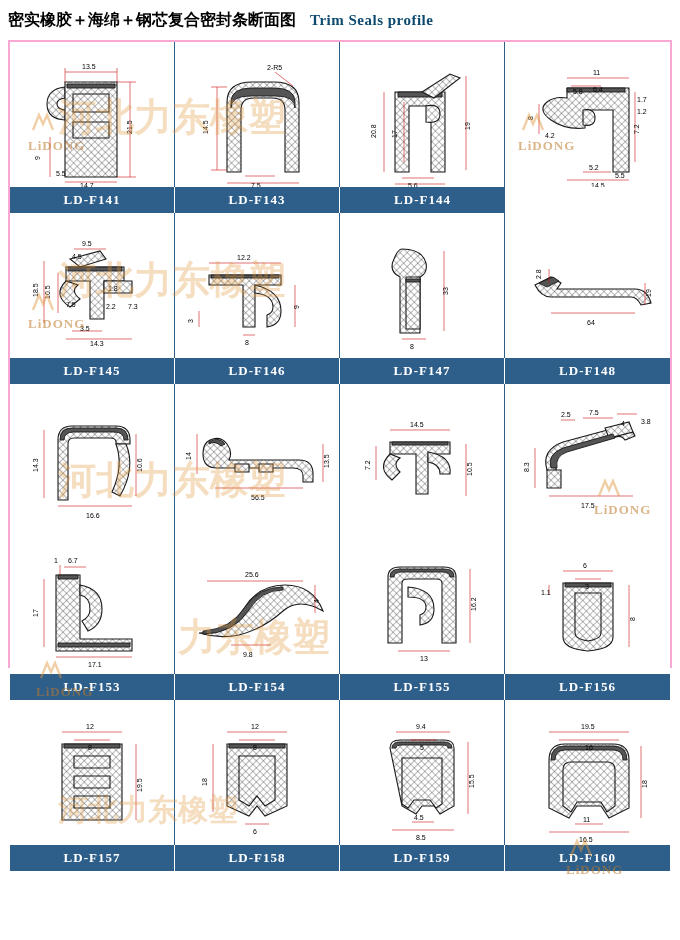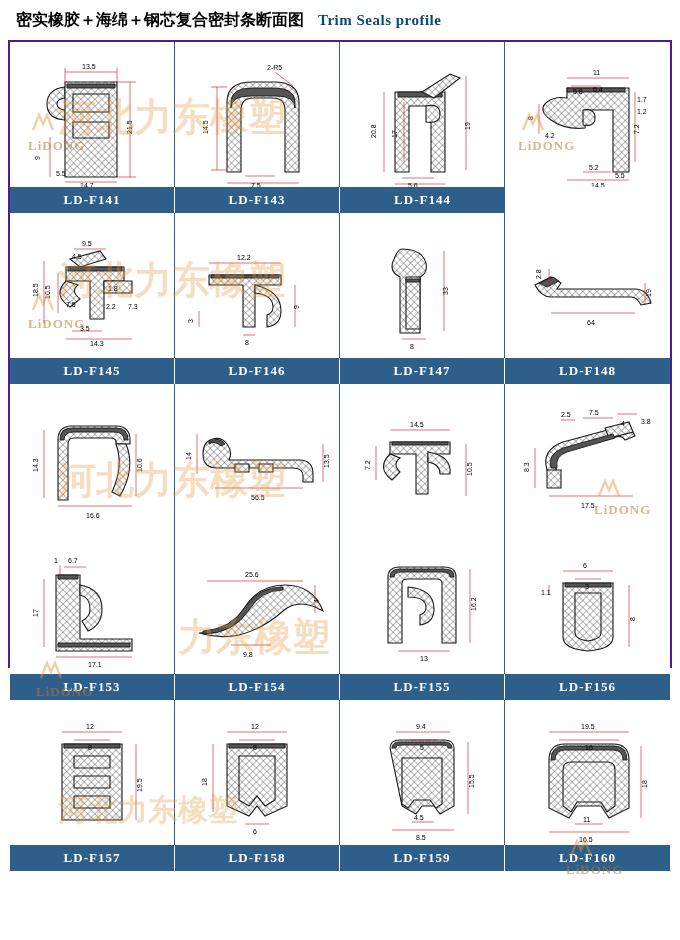--- a/index.html
+++ b/index.html
@@ -13,42 +13,42 @@
   .page{
     position:relative;
     width:680px;height:940px;
     box-sizing:border-box;
     padding:0;
   }
   .title-bar{
     height:40px;
     display:flex;
     align-items:center;
-    padding-left:16px;
+    padding-left:8px;
     gap:14px;
   }
   .title-cn{
     font-family:"DejaVu Sans", sans-serif;
     font-size:16px;
     font-weight:bold;
     letter-spacing:0px;
     color:#000;
   }
   .title-en{
     font-family:"Liberation Serif", serif;
     font-size:15px;
     font-weight:bold;
     color:#0c4a6e;
     letter-spacing:0.5px;
     text-align:right;
   }
   .grid{
     position:relative;
     margin:0 8px;
-    border:2px solid #4c1d95;
+    border:2px solid #f9a8d4;
     box-sizing:border-box;
     width:664px;
     height:628px;
   }
   .row{
     display:flex;
     width:100%;
     box-sizing:border-box;
   }
   .cell{

